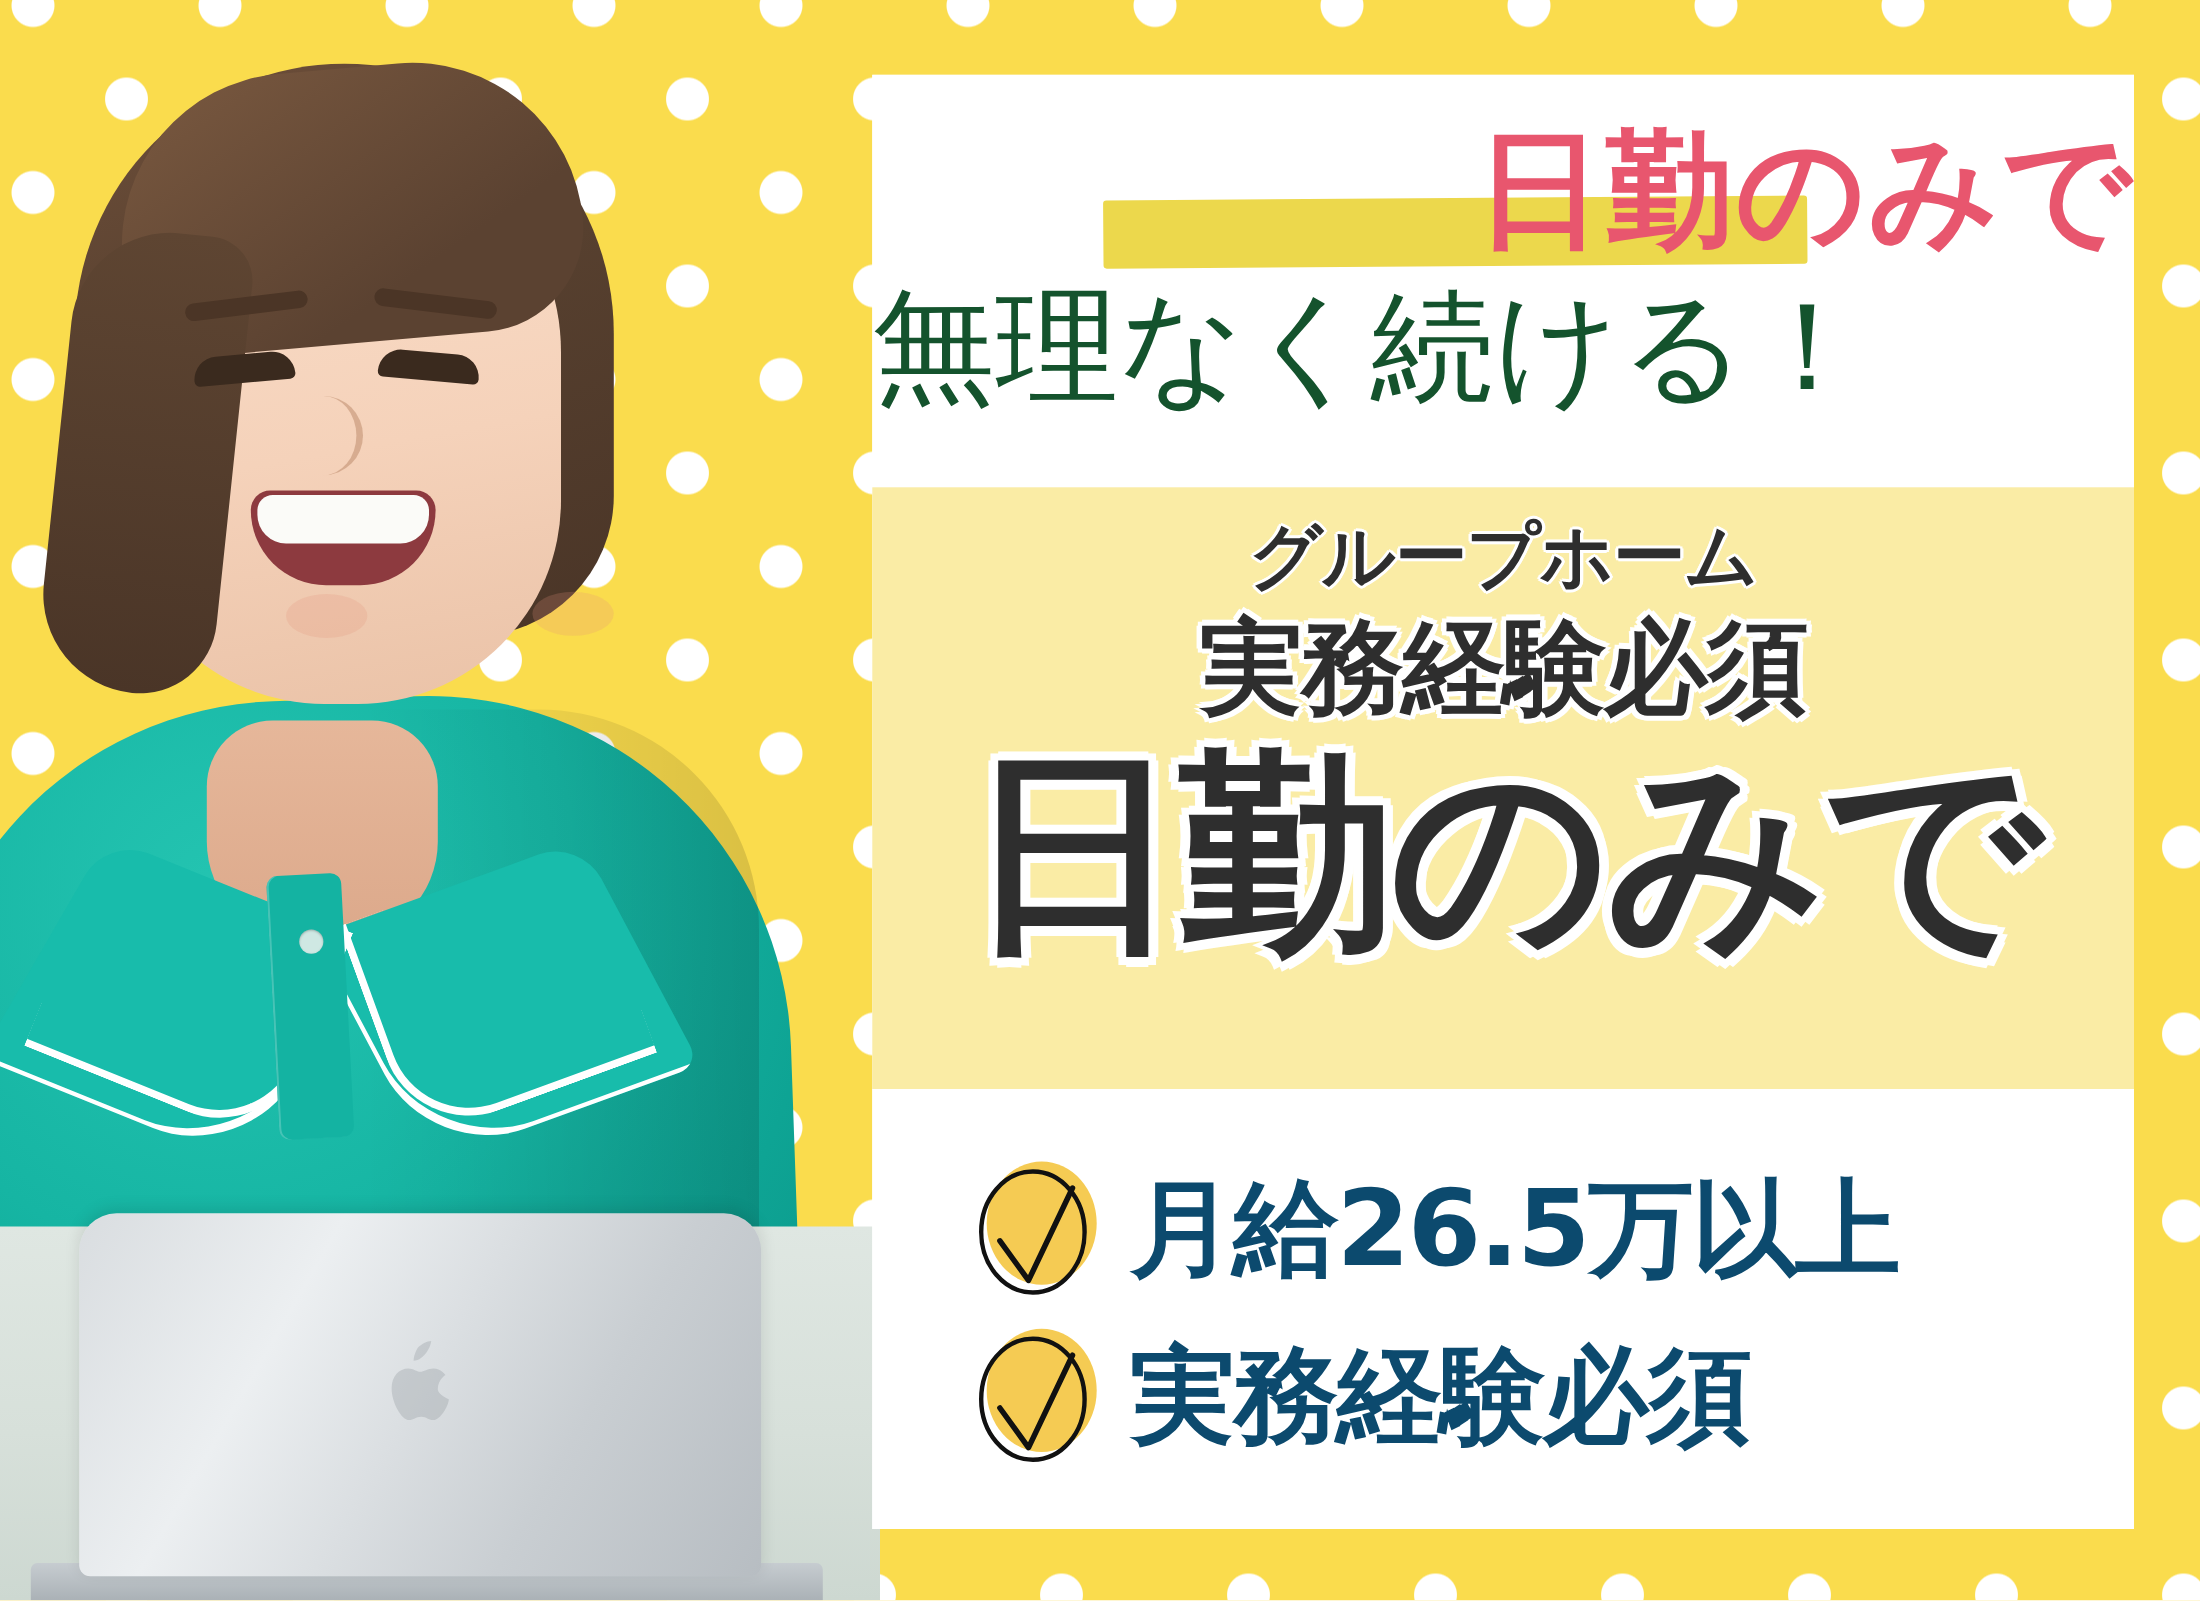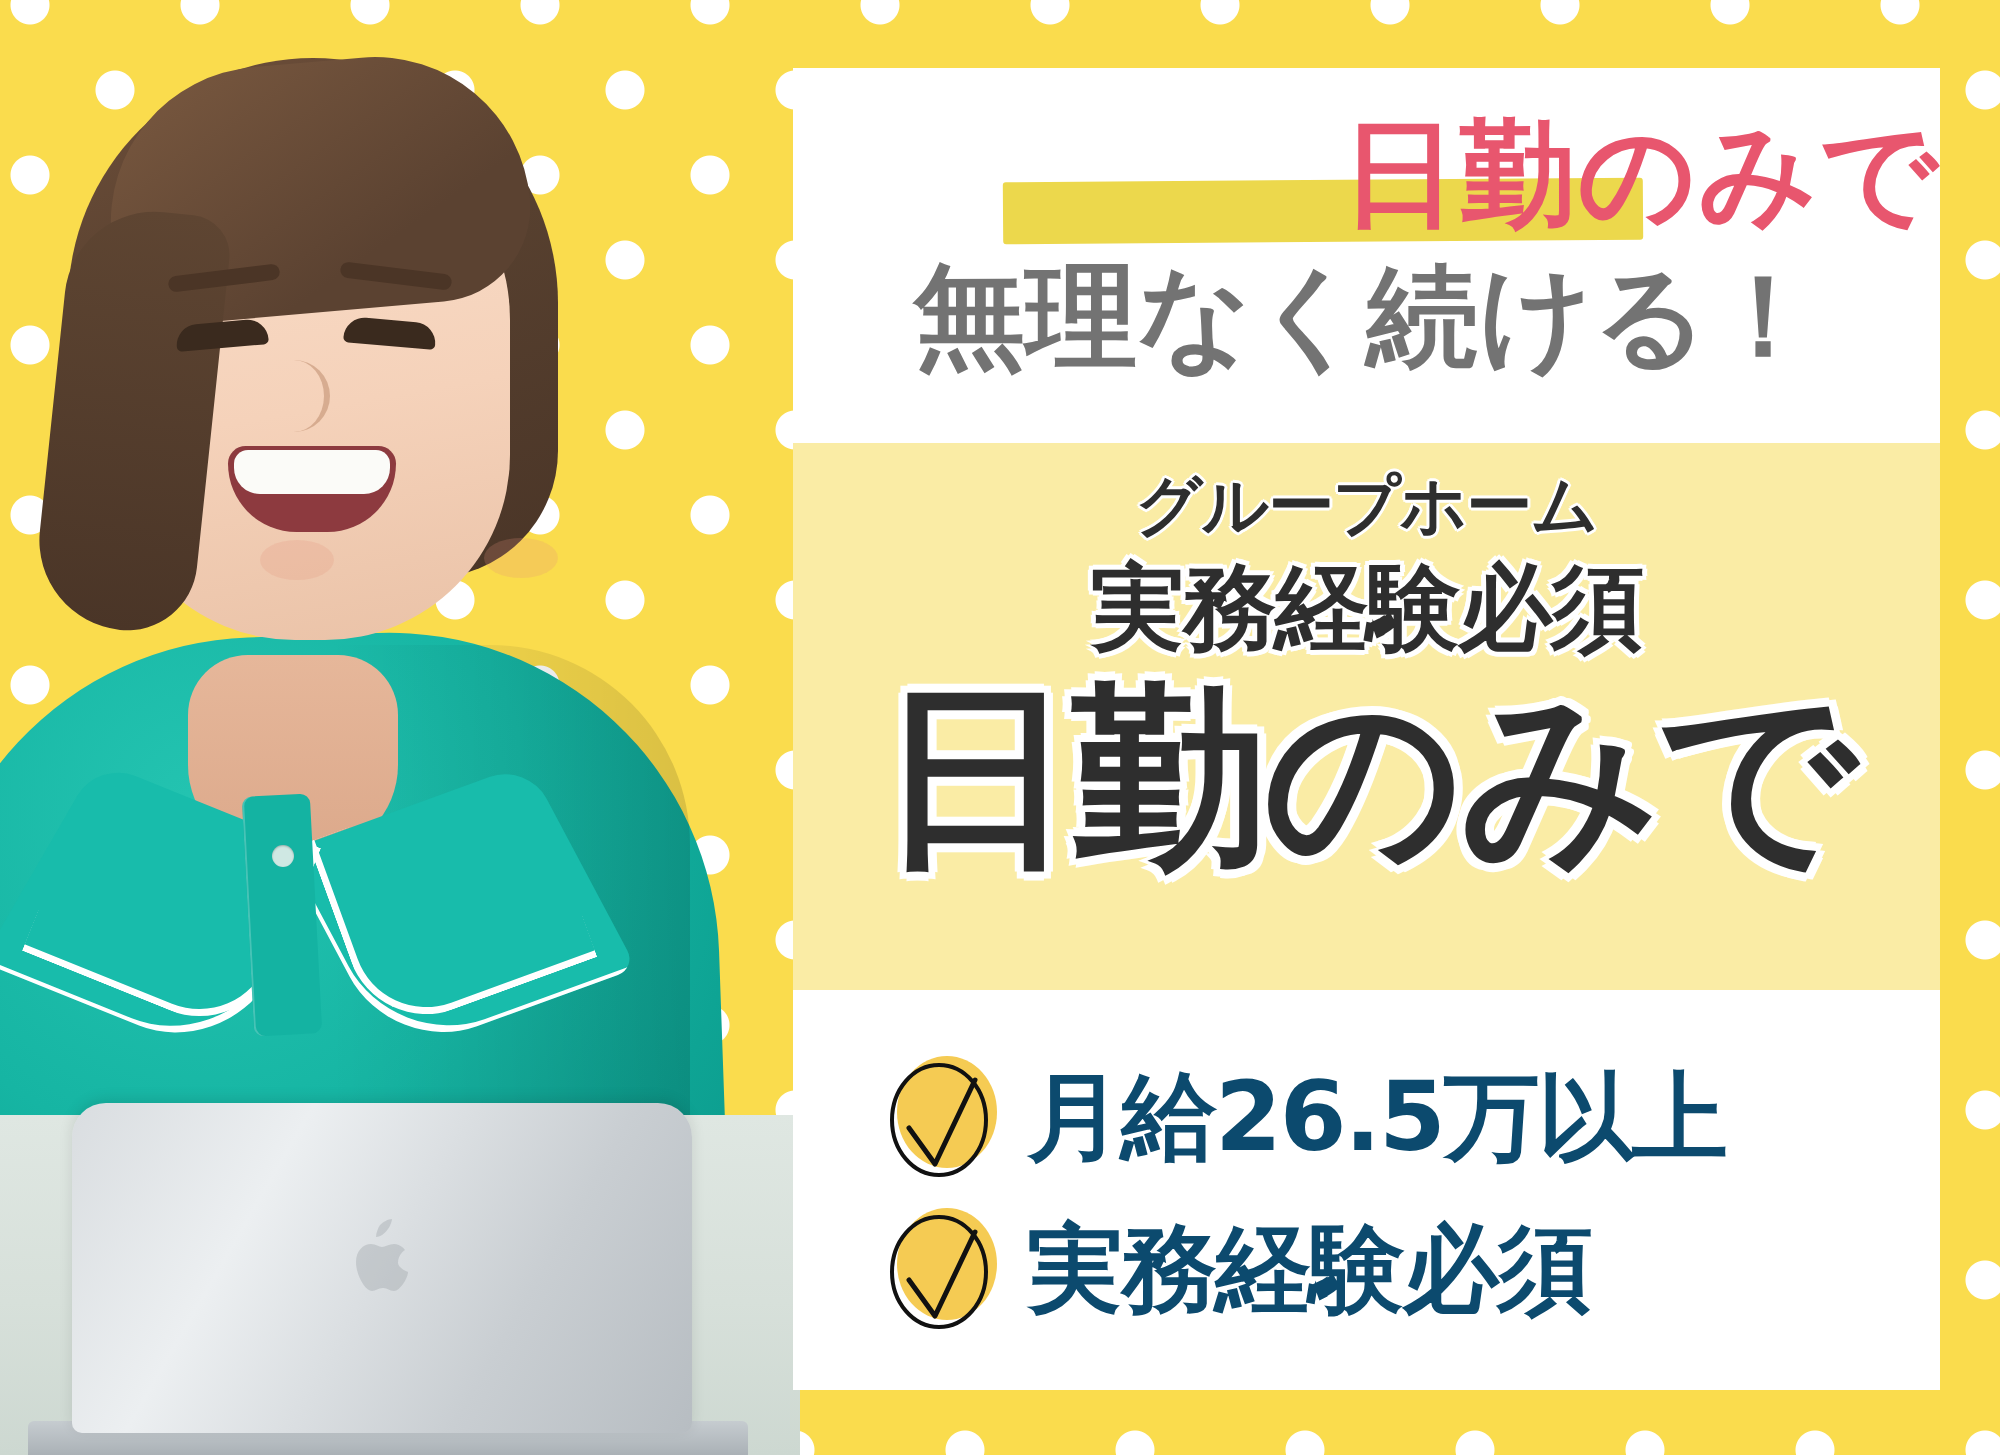--- a/index.html
+++ b/index.html
@@ -177,24 +177,23 @@
     z-index:3;
   }
   .hl1-brush{
     position:absolute;left:210px;top:112px;width:640px;height:62px;
     background:#ecd84c;z-index:2;border-radius:3px;
     transform:rotate(-0.4deg);
   }
   
   .headline2{
     position:absolute;left:0;top:192px;width:100%;
-    text-align:center;
-    font-family:"DejaVu Sans","Liberation Sans",sans-serif;
-    font-weight:bold;font-size:112px;line-height:1;
-    color:#737373;letter-spacing:0px;white-space:nowrap;
+    font-family:"DejaVu Sans","Liberation Sans",sans-serif;
+    font-weight:normal;font-size:112px;line-height:1;
+    color:#14532d;letter-spacing:0px;white-space:nowrap;
     z-index:3;
   }
   
   .location{
     position:absolute;left:0;top:30px;width:100%;text-align:center;
     font-family:"DejaVu Sans","Liberation Sans",sans-serif;
     font-weight:bold;font-size:66px;line-height:1;color:#2e2e2e;
     letter-spacing:-1px;white-space:nowrap;
     text-shadow:
       3px 0 0 #fff,-3px 0 0 #fff,0 3px 0 #fff,0 -3px 0 #fff,

